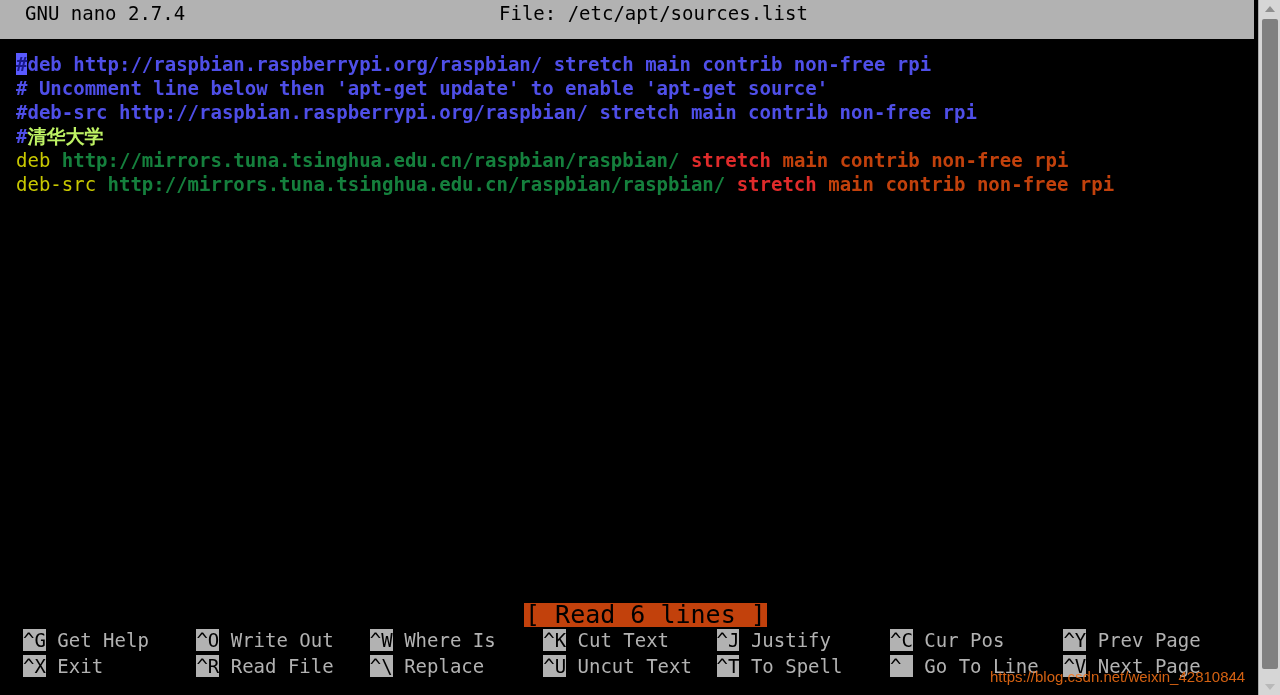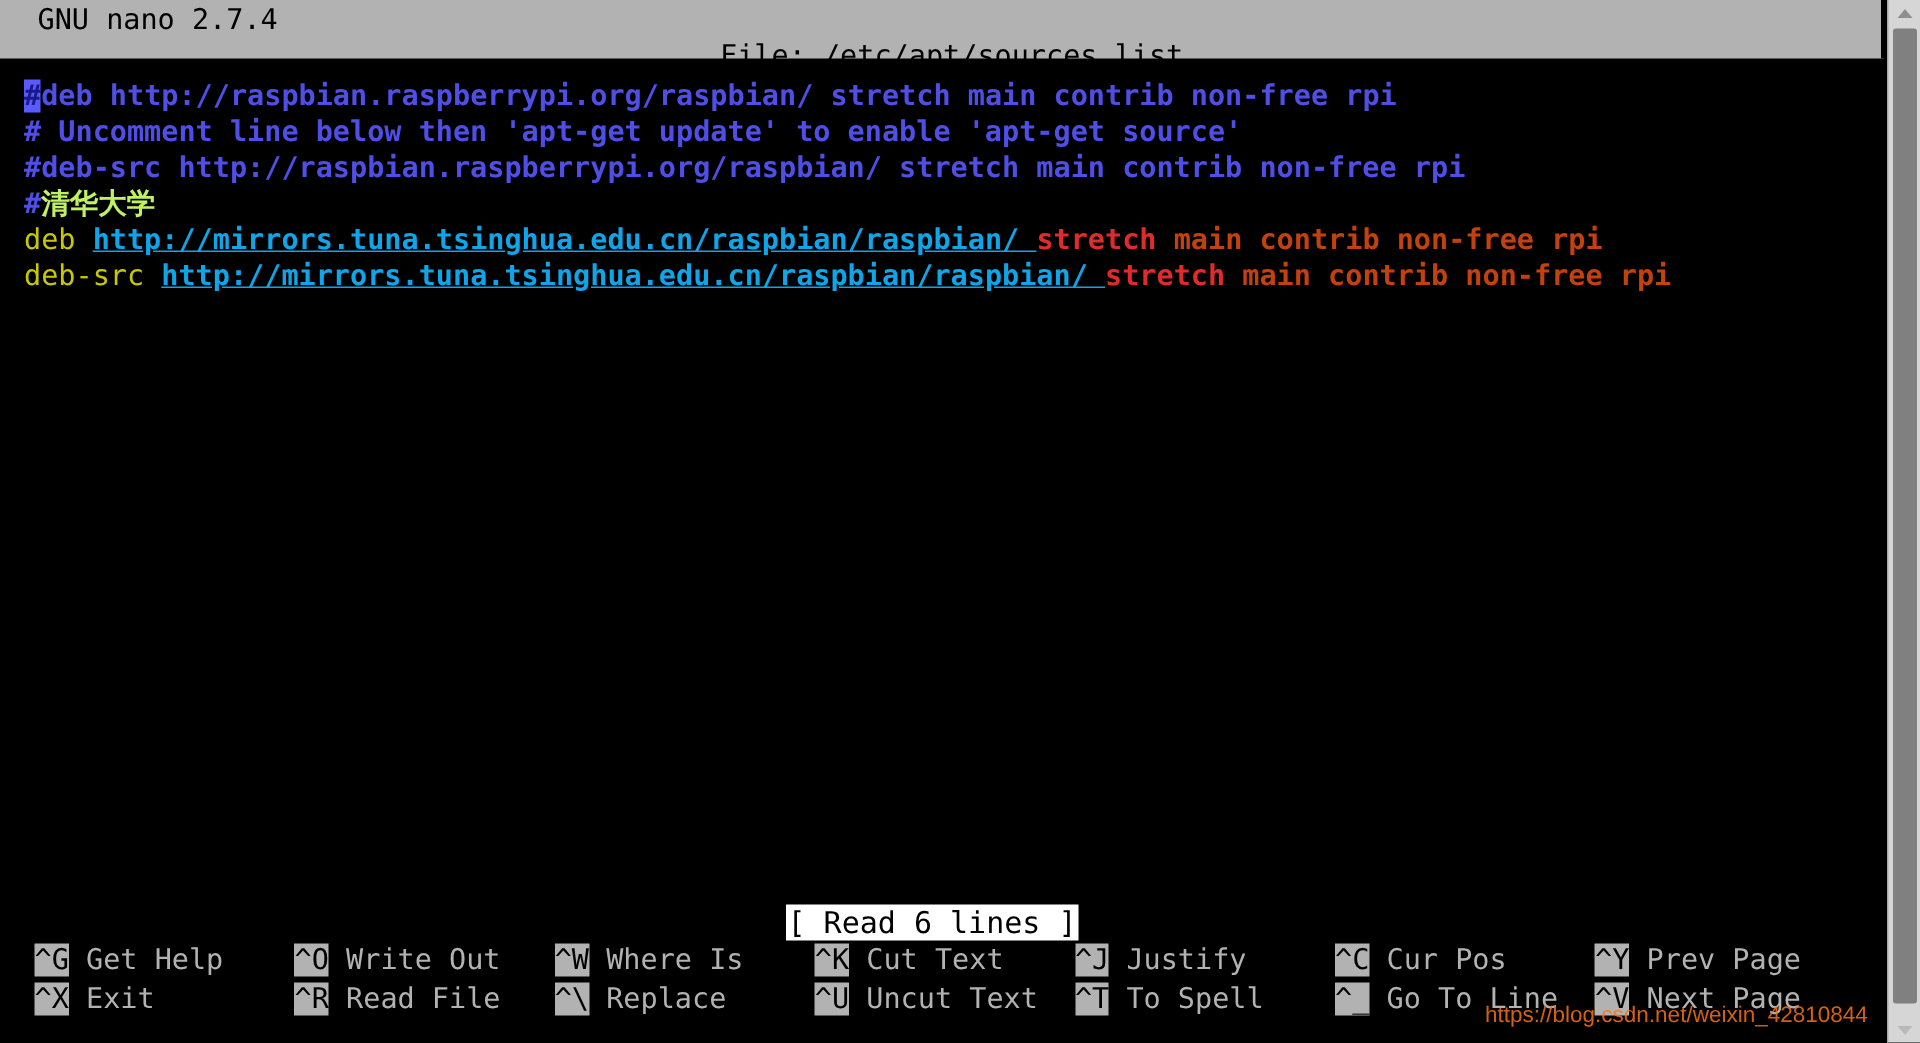--- a/index.html
+++ b/index.html
@@ -40,59 +40,58 @@
     border-right: 2px solid #000;
     box-sizing: border-box;
   }
   .titlebar .tb-version {
     position: absolute;
     left: 25px;
     top: 0;
   }
   .titlebar .tb-file {
     position: absolute;
-    left: 480px;
-    top: 0;
-    margin-top: 24px;
+    left: 499px;
+    top: 0;
   }
 
   
   .editor {
     position: absolute;
     left: 16px;
     top: 52px;
     width: 1111px;
     font-size: 19px;
     line-height: 24px;
     white-space: pre;
   }
   .line {
     height: 24px;
     white-space: pre;
   }
   .c-comment { color: #4f4fe8; font-weight: bold; }
   .c-cjk     { color: #bef264; font-weight: bold; font-family: "DejaVu Sans", sans-serif; }
   .c-type    { color: #c8c800; }
-  .c-url     { color: #0ea5e9; font-weight: bold; text-decoration: underline; }
+  .c-url     { color: #15803d; font-weight: bold; }
   .c-dist    { color: #e02b2b; font-weight: bold; }
   .c-comp    { color: #c2410c; font-weight: bold; }
   .cursor-cell {
     background: #5a5aff;
     color: #1a1a8c;
     font-weight: bold;
   }
 
   
   .statusmsg {
     position: absolute;
     left: 524px;
     top: 603px;
-    background: #ffffff;
+    background: #c2410c;
     color: #000000;
-    font-size: 20px;
+    font-size: 25px;
     line-height: 24px;
     white-space: pre;
     padding: 0 1px;
   }
   .statusmsg-shadow {
     position: absolute;
     left: 531px;
     top: 627px;
     width: 192px;
     height: 6px;

